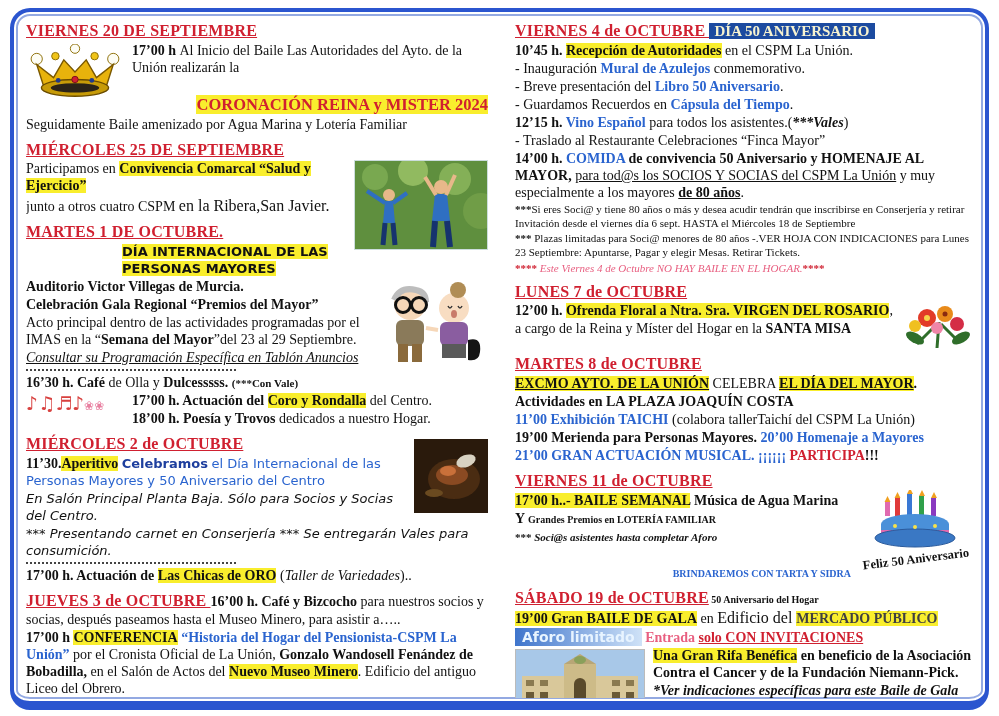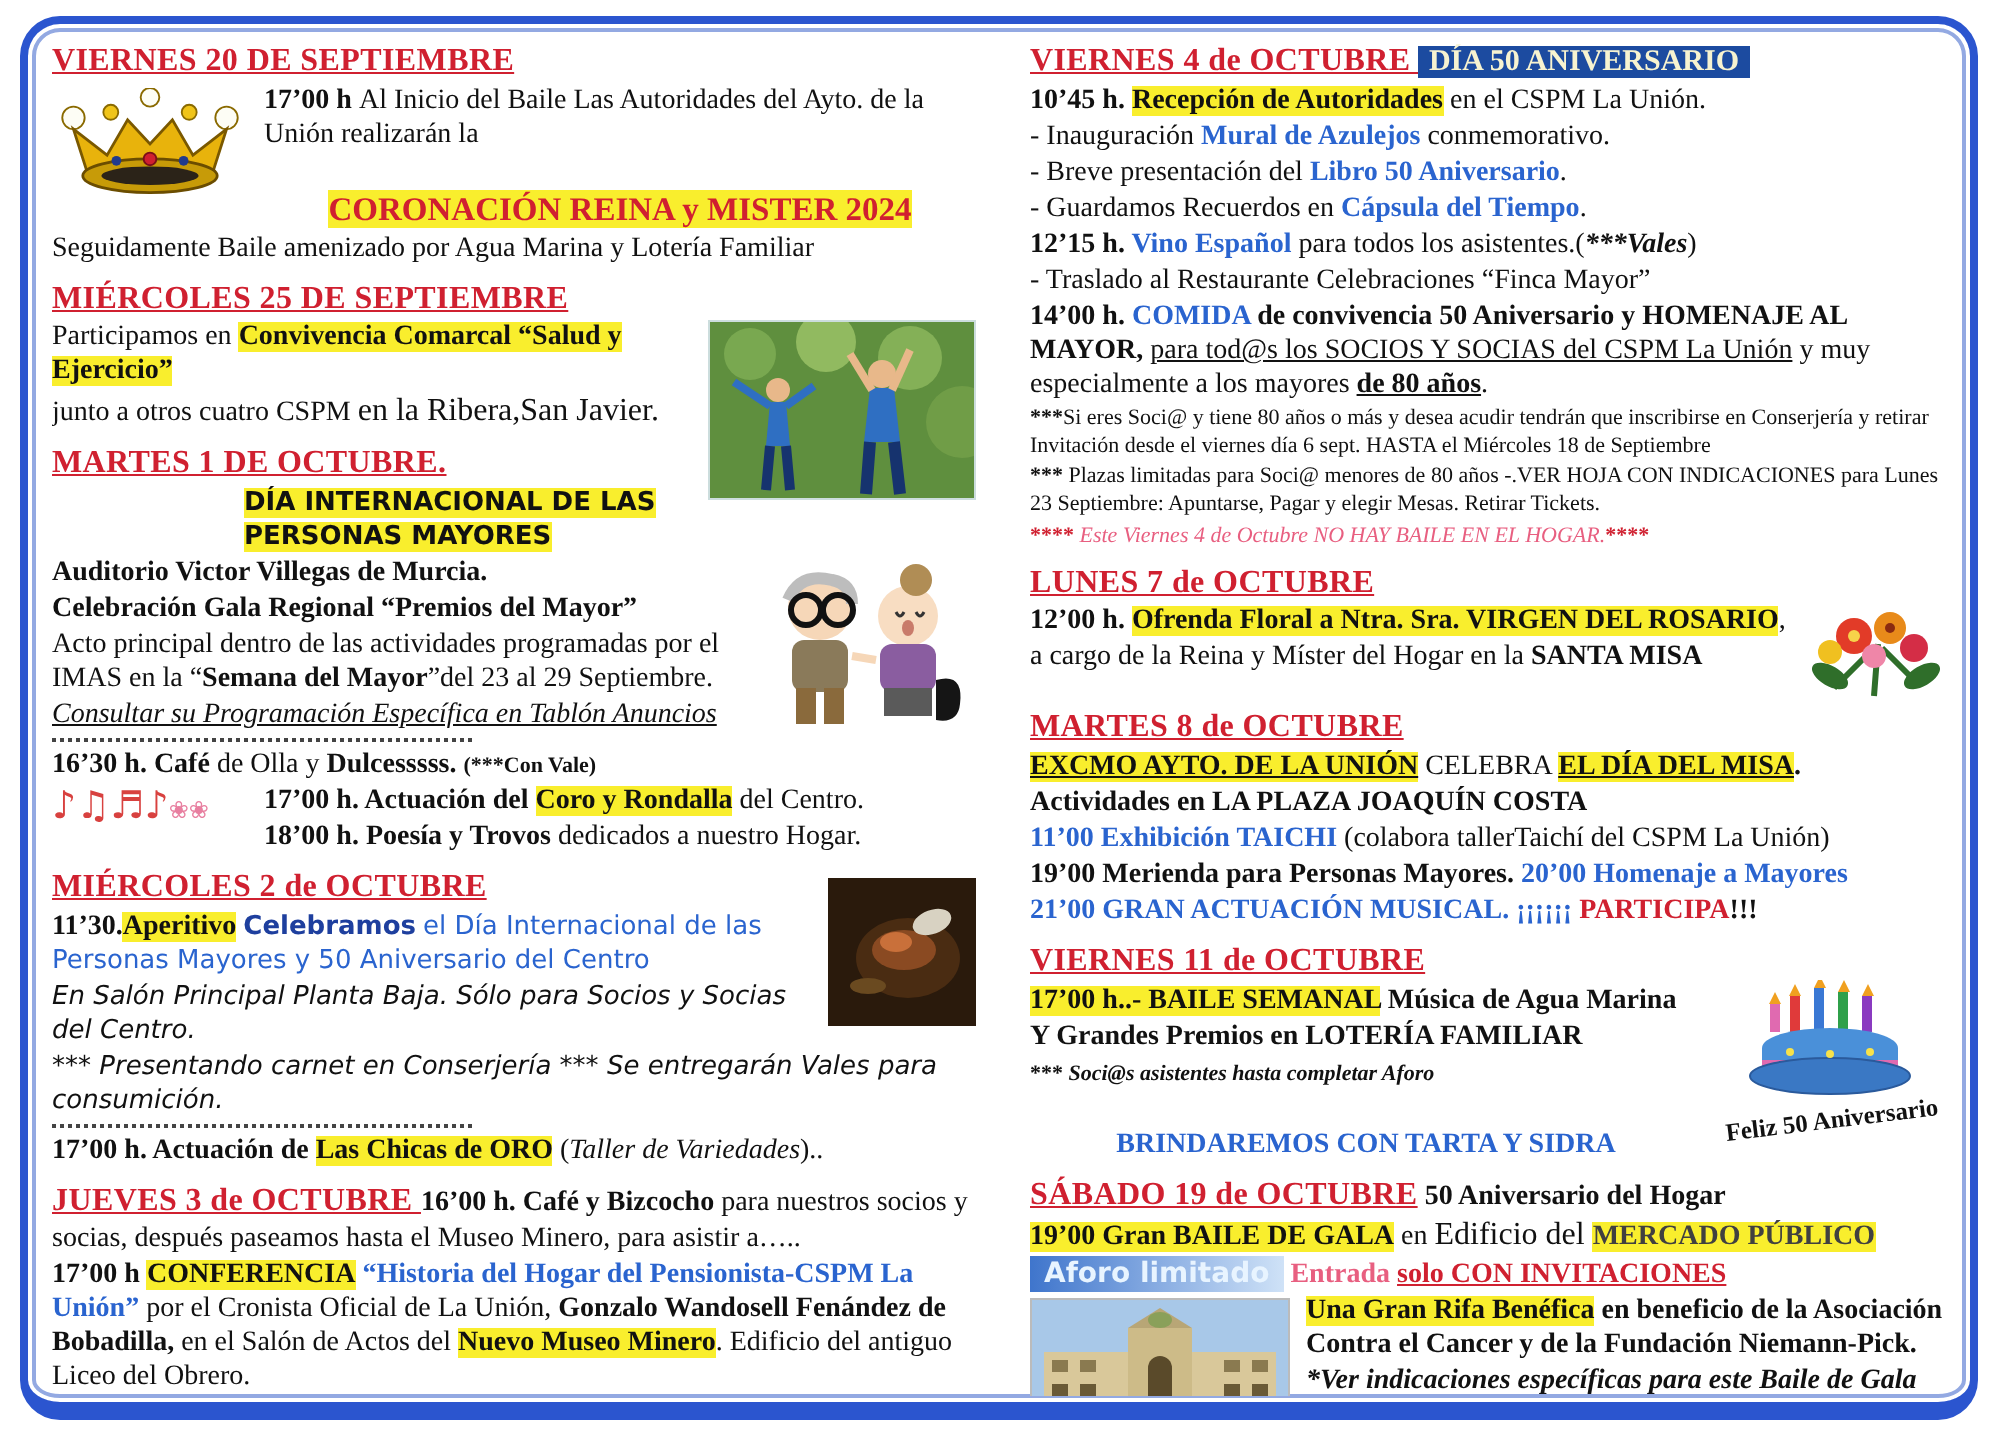--- a/index.html
+++ b/index.html
@@ -18,29 +18,29 @@
   .i{font-style:italic;}
   .u{text-decoration:underline;}
   .red{color:#d02030;}
   .pink{color:#e85f80;}
   .darkred{color:#404040;}
   .blue{color:#2a64cf;}
   .navy{color:#1e3f9e;}
   .hl{background:#f9ee2d;}
   .big{font-size:16.5px;}
   .sm{font-size:16px;}
-  .sm2{font-size:14px;}
+  .sm2{font-size:10px;}
   .xs{font-size:11px;}
   .comic{font-family:"DejaVu Sans",sans-serif;font-size:13px;}
   .bluebox{background:#1c4ba0;color:#f7f3d0;font-weight:bold;padding:0 5px;font-size:15px;}
   .aforo{background:linear-gradient(90deg,#3f75cc,#cfe2f7);color:#e8f4ff;font-weight:bold;
          font-family:"DejaVu Sans",sans-serif;padding:1px 7px;font-size:14px;}
   .fine{font-size:11px;line-height:1.28;}
   .itblock{font-size:12.3px;font-style:italic;font-weight:bold;line-height:1.2;}
-  .ctr{text-align:center;margin-top:19px;}
+  .ctr{text-align:right;margin-top:19px;}
   .ind{margin-left:96px;}
   .dash{border-top:2px dotted #444;width:210px;margin:3px 0;}
   .clear{clear:both;}
   
   .imgbox{border:0;}
   .crown{float:left;width:98px;height:56px;margin:2px 8px 0 0;}
   .exphoto{float:right;width:132px;height:88px;margin:0 0 2px 6px;border:1px solid #cdd;}
   .couple{float:right;width:116px;height:92px;margin:0 0 0 4px;}
   .notes{float:left;width:104px;height:40px;margin:2px 2px 0 0;
          color:#d8413f;font-size:19px;line-height:1;font-family:"DejaVu Sans",sans-serif;} .notes .fl{color:#e87fa0;font-size:12px;}
@@ -198,21 +198,21 @@
             <circle cx="30" cy="14" r="3" fill="#f7d34a"></circle>
             <circle cx="48" cy="10" r="2.5" fill="#8a2a10"></circle>
           </svg>
         </div>
         <p><span class="b">12’00 h. </span><span class="b hl">Ofrenda Floral a Ntra. Sra. VIRGEN DEL ROSARIO</span><span>,</span></p>
         <p><span>a cargo de la Reina y Míster del Hogar en la </span><span class="b">SANTA MISA</span></p>
       </section>
 
       <section class="clear">
         <p><span class="hd">MARTES 8  de OCTUBRE</span></p>
-        <p><span class="b hl u">EXCMO AYTO. DE LA UNIÓN</span><span> CELEBRA </span><span class="b hl u">EL DÍA DEL MISA</span><span class="b">.</span></p>
+        <p><span class="b hl u">EXCMO AYTO. DE LA UNIÓN</span><span> CELEBRA </span><span class="b hl u">EL DÍA DEL MAYOR</span><span class="b">.</span></p>
         <p><span class="b">Actividades en LA PLAZA JOAQUÍN COSTA</span></p>
         <p><span class="b blue">11’00 Exhibición TAICHI</span><span> (colabora tallerTaichí del CSPM La Unión)</span></p>
         <p><span class="b">19’00 Merienda para Personas Mayores.</span><span> </span><span class="b blue">20’00 Homenaje a Mayores</span></p>
         <p><span class="b blue">21’00 GRAN ACTUACIÓN MUSICAL.</span><span class="b blue"> ¡¡¡¡¡¡  </span><span class="b red">PARTICIPA</span><span class="b">!!!</span></p>
       </section>
 
       <section>
         <p><span class="hd">VIERNES  11  de OCTUBRE</span></p>
         <div class="cakewrap">
           <svg viewBox="0 0 110 62" width="110" height="62">

